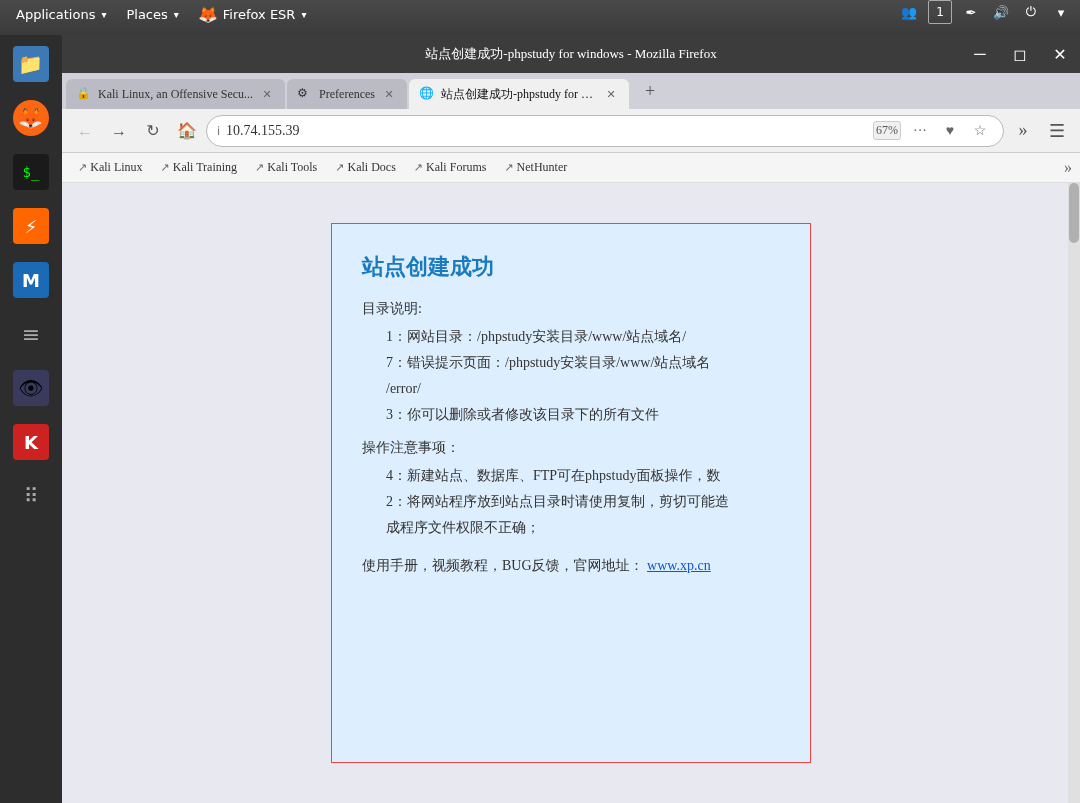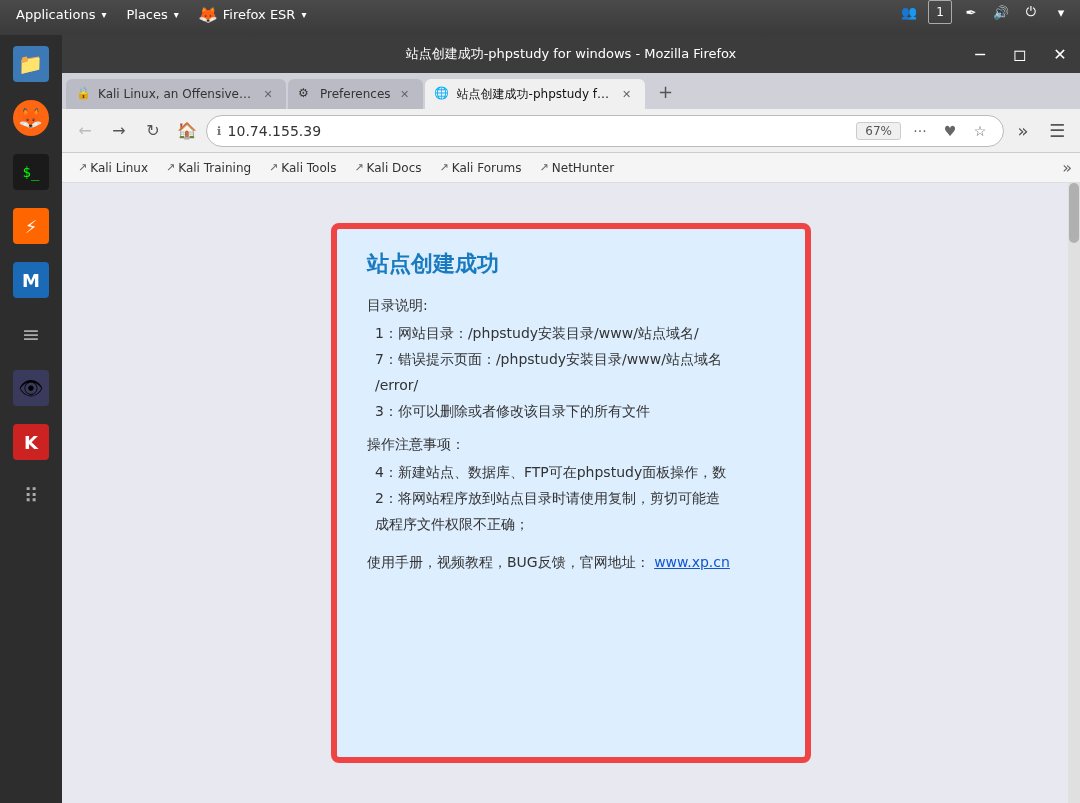--- a/index.html
+++ b/index.html
@@ -79,20 +79,21 @@
     .icon-maltego { background: #1a6ab5; }
     .icon-eye { background: #3a3a5c; }
     .icon-kreporter { background: #cc2222; }
 
     
     .browser {
       flex: 1;
       display: flex;
       flex-direction: column;
       background: #14532d;
+      font-family: Liberation Serif, serif;
     }
     .browser-titlebar {
       height: 38px;
       background: #3c3c3c;
       display: flex;
       align-items: center;
       justify-content: center;
       color: white;
       font-size: 13px;
       position: relative;
@@ -190,21 +191,21 @@
       padding: 0 10px;
       gap: 6px;
       font-size: 14px;
     }
     .address-bar-lock { color: #777; font-size: 12px; }
     .address-text { flex: 1; color: #333; }
     .zoom-badge {
       background: #f0f0f0;
       border: 1px solid #ccc;
       border-radius: 3px;
-      padding: 1px 8px;
+      padding: 1px 2px;
       font-size: 12px;
       color: #555;
     }
     .address-actions { display: flex; gap: 4px; align-items: center; }
     .addr-btn {
       width: 26px; height: 26px;
       display: flex; align-items: center; justify-content: center;
       border-radius: 50%;
       cursor: pointer;
       font-size: 14px;
@@ -260,40 +261,40 @@
       right: 1px;
       top: 0;
       width: 10px;
       height: 60px;
       background: #b0b0b0;
       border-radius: 5px;
     }
 
     .success-box {
       background: #ddeeff;
-      border: 6px solid #ef4444;
-      border-radius: 8px;
-      padding: 16px 30px;
+      border: 1px solid #ef4444;
+      border-radius: 0;
+      padding: 24px 30px;
       width: 480px;
       font-size: 14px;
       line-height: 1.7;
       color: #333;
     }
     .success-title {
       color: #1a7abf;
       font-size: 22px;
       font-weight: bold;
       margin-bottom: 12px;
     }
     .section-label {
       font-weight: normal;
       margin-bottom: 4px;
     }
     .item-line {
-      margin-left: 8px;
+      margin-left: 24px;
       margin-bottom: 2px;
     }
     .section-gap { margin-top: 10px; }
     .link-blue { color: #1155cc; text-decoration: underline; cursor: pointer; }
   </style>
 </head>
 <body>
 
 <div class="taskbar">
   <div class="taskbar-item">

